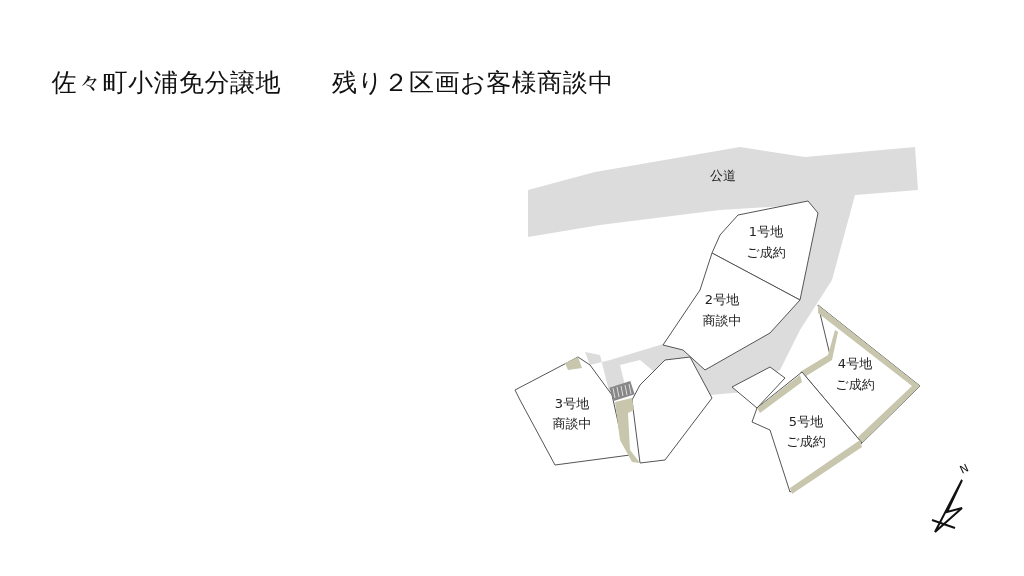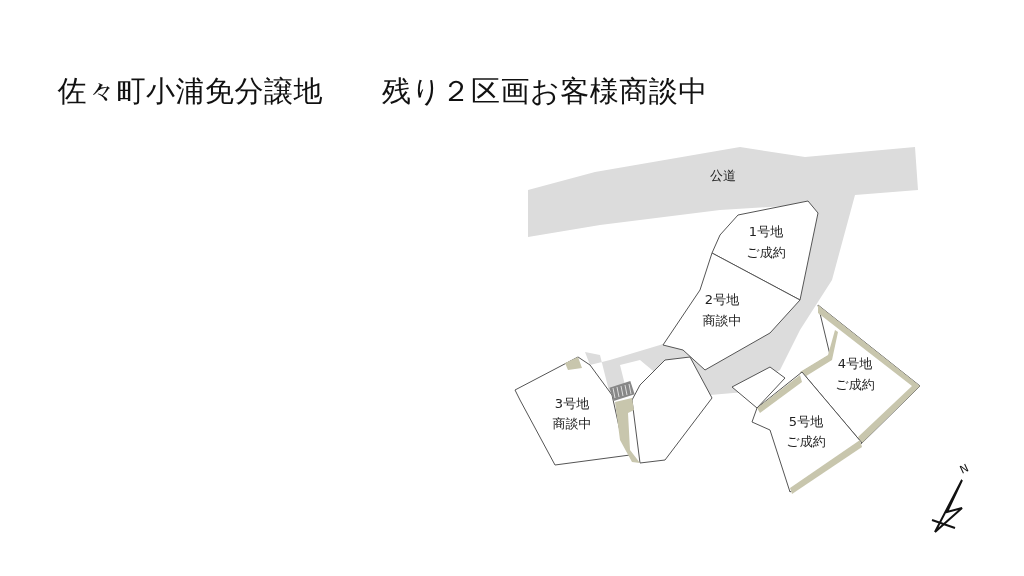--- a/index.html
+++ b/index.html
@@ -1,19 +1,19 @@
 <!DOCTYPE html>
 <html><head>
 <meta charset="utf-8">
 <style>
   html, body { margin: 0; padding: 0; background: #ffffff; }
   body { width: 1024px; height: 576px; position: relative; overflow: hidden;
          font-family: "DejaVu Sans", sans-serif; }
-  .title { position: absolute; left: 38px; top: 38px; font-size: 29px; color: #111;
-           letter-spacing: 0.5px; white-space: pre; }
+  .title { position: absolute; left: 38px; top: 38px; font-size: 25px; color: #111;
+           letter-spacing: 0.5px; white-space: pre; font-family: Liberation Serif, serif; }
   .map { position: absolute; left: 0; top: 0; }
   .lbl { font-family: "DejaVu Sans", sans-serif; font-size: 13px; fill: #222; text-anchor: middle; }
 </style>
 </head>
 <body>
 
 <div class="title">
   <span>佐々町小浦免分譲地</span><span>　　</span><span>残り２区画お客様商談中</span>
 </div>
 

